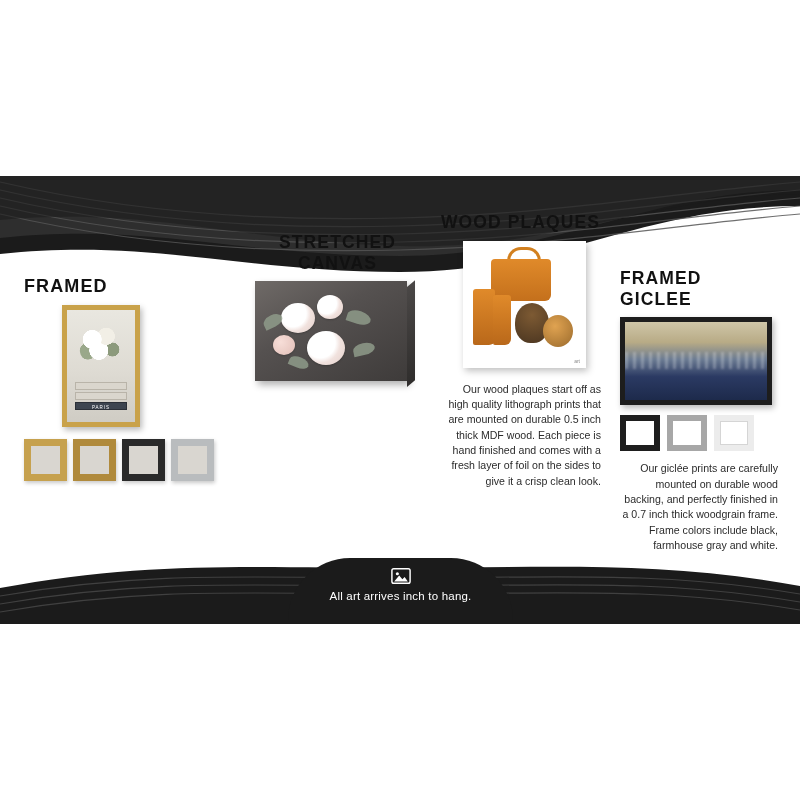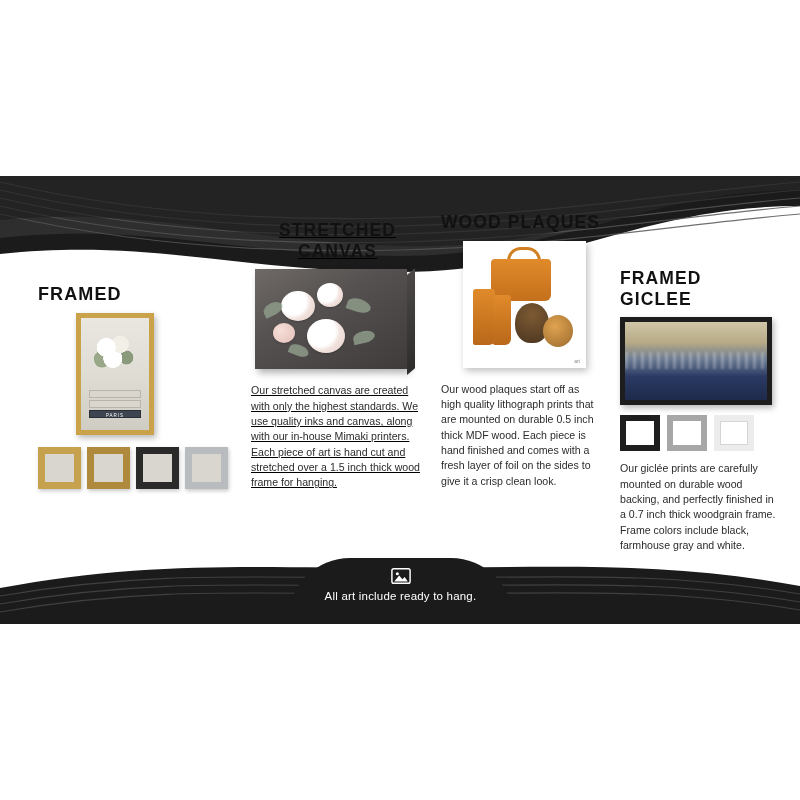--- a/index.html
+++ b/index.html
@@ -78,24 +78,25 @@
     letter-spacing: 1.1px;
     color: #111111;
     line-height: 1.18;
     text-transform: uppercase;
   }
   .col p {
     margin: 0;
     font-size: 10.6px;
     line-height: 1.45;
     color: #2b2b2b;
-  }
-
-  
-  #col1 { left: 24px; top: 108px; width: 196px; margin-left: 14px; }
+    text-align: right;
+  }
+
+  
+  #col1 { left: 24px; top: 100px; width: 196px; }
   #col1 h3 { font-size: 18px; }
 
   .ffc-art {
     position: relative;
     width: 78px;
     height: 122px;
     margin: 6px 0 0 38px;
     background: #c9a24a;
     padding: 5px;
     box-sizing: border-box;
@@ -153,21 +154,21 @@
     border: 7px solid #c9a24a;
     background: #d9d6d0;
     box-shadow: 1px 2px 4px rgba(0,0,0,.22);
   }
   .sw.gold   { border-color: #c6a14e; }
   .sw.brass  { border-color: #b08a3c; }
   .sw.black  { border-color: #2a2a2a; }
   .sw.silver { border-color: #b9bcbe; }
 
   
-  #col2 { left: 251px; top: 44px; width: 173px; text-decoration: underline; }
+  #col2 { left: 251px; top: 56px; width: 173px; }
   #col2 h3 { text-align: center; }
   .sc-art {
     position: relative;
     width: 152px;
     height: 100px;
     margin: 4px 0 14px 4px;
     background: linear-gradient(150deg,#6f6a67 0%, #555150 40%, #3e3b3a 100%);
     box-shadow: 3px 4px 7px rgba(0,0,0,.3);
   }
   .sc-art .side {
@@ -317,21 +318,21 @@
   </div>
 
   <div class="hang-pill">
     <div class="pill-icon">
       <svg width="22" height="20" viewBox="0 0 24 22" xmlns="http://www.w3.org/2000/svg" aria-hidden="true">
         <rect x="2" y="3" width="20" height="16" rx="2" fill="none" stroke="#ffffff" stroke-width="1.6"></rect>
         <circle cx="8" cy="8.5" r="1.7" fill="#ffffff"></circle>
         <path d="M4.5 17 L10 10.5 L13.5 14.5 L16 12 L19.5 17 Z" fill="#ffffff"></path>
       </svg>
     </div>
-    <div class="pill-text">All art include ready to hang.</div>
+    <div class="pill-text">All art arrives inch to hang.</div>
   </div>
 
   <div class="col" id="col1">
     <h3>
       <span>FRAMED</span><br>
     </h3>
 
     <div class="ffc-art">
       <div class="inner">
         <div class="bouquet"></div>
@@ -364,21 +365,20 @@
       <div class="bloom" style="left:26px; top:22px; width:34px; height:30px;"></div>
       <div class="bloom" style="left:62px; top:14px; width:26px; height:24px;"></div>
       <div class="bloom" style="left:52px; top:50px; width:38px; height:34px;"></div>
       <div class="bloom" style="left:18px; top:54px; width:22px; height:20px; background:radial-gradient(circle at 35% 35%,#f7ded8,#e2bfb8);"></div>
       <div class="leaf" style="left:8px; top:34px; width:20px; height:12px; transform:rotate(-25deg);"></div>
       <div class="leaf" style="left:92px; top:30px; width:24px; height:13px; transform:rotate(18deg);"></div>
       <div class="leaf" style="left:98px; top:62px; width:22px; height:12px; transform:rotate(-12deg);"></div>
       <div class="leaf" style="left:34px; top:76px; width:20px; height:11px; transform:rotate(22deg);"></div>
     </div>
 
-    <p>Our stretched canvas are created with only the highest standards. We use quality inks and canvas, along with our in-house Mimaki printers. Each piece of art is hand cut and stretched over a 1.5 inch thick wood frame for hanging.</p>
   </div>
 
   <div class="col" id="col3">
     <h3>WOOD PLAQUES</h3>
 
     <div class="wp-art">
       <div class="handle"></div>
       <div class="bag"></div>
       <div class="boot" style="left:10px; top:48px; width:22px; height:56px;"></div>
       <div class="boot" style="left:30px; top:54px; width:18px; height:50px;"></div>

